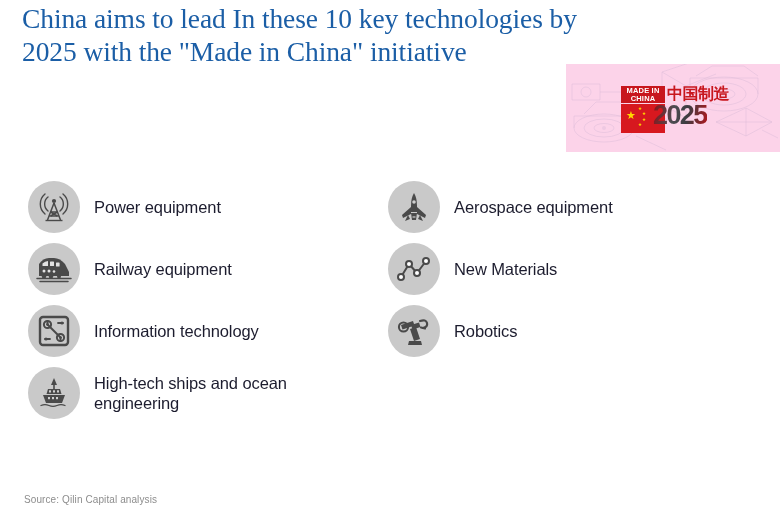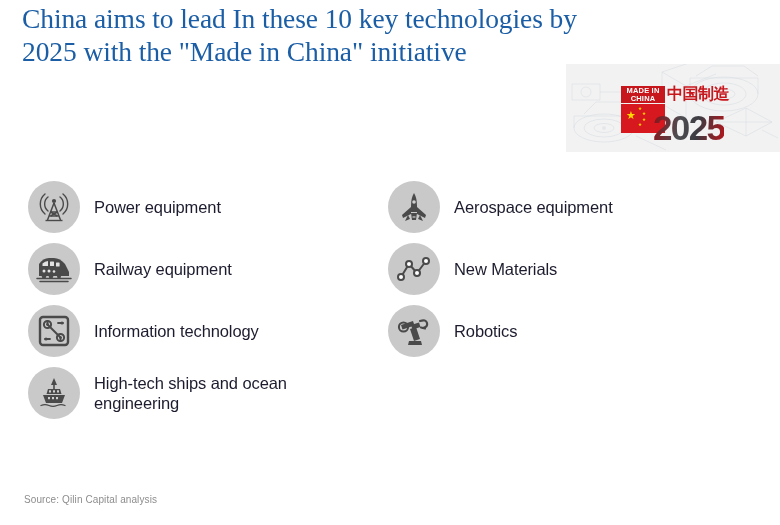--- a/index.html
+++ b/index.html
@@ -33,21 +33,21 @@
   .slide-title .t-line { display: block; white-space: nowrap; }
 
   
   .logo-image {
     position: absolute;
     left: 566px;
     top: 64px;
     width: 214px;
     height: 88px;
     overflow: hidden;
-    background: #e5e5e5;
+    background: #f9a8d4;
   }
   .blueprint {
     position: absolute;
     inset: 0;
     opacity: 0.5;
   }
   .logo-lockup {
     position: absolute;
     left: 55px;
     top: 22px;
@@ -103,23 +103,23 @@
     font-size: 4.5px;
     line-height: 4.5px;
   }
   .cn-flag .s1 { left: 17px; top: 3px; }
   .cn-flag .s2 { left: 21px; top: 8px; }
   .cn-flag .s3 { left: 21px; top: 14px; }
   .cn-flag .s4 { left: 17px; top: 19px; }
   .logo-year {
     position: absolute;
     left: 32px;
-    top: 24px;
+    top: 12px;
     font-family: "Liberation Sans", sans-serif;
-    font-size: 35px;
+    font-size: 27px;
     font-weight: 700;
     letter-spacing: -1.6px;
     line-height: 35px;
     background: linear-gradient(100deg, #8f1016 0%, #4d4d52 38%, #3c3c42 62%, #b5151c 100%);
     -webkit-background-clip: text;
     background-clip: text;
     color: transparent;
   }
 
   

